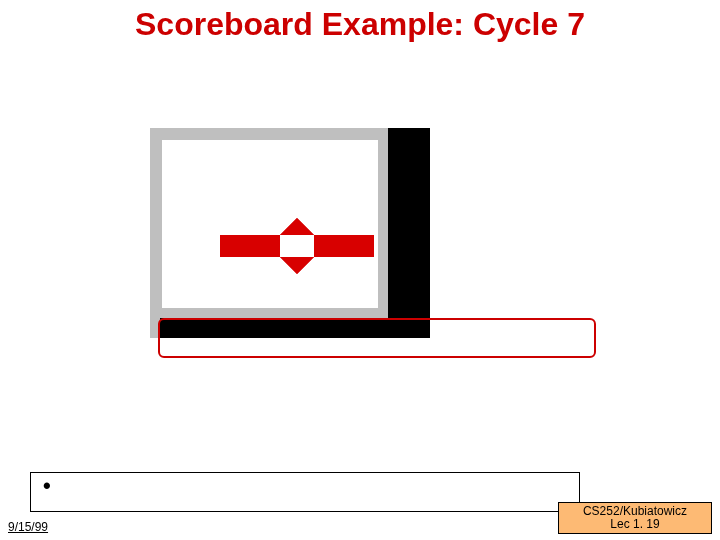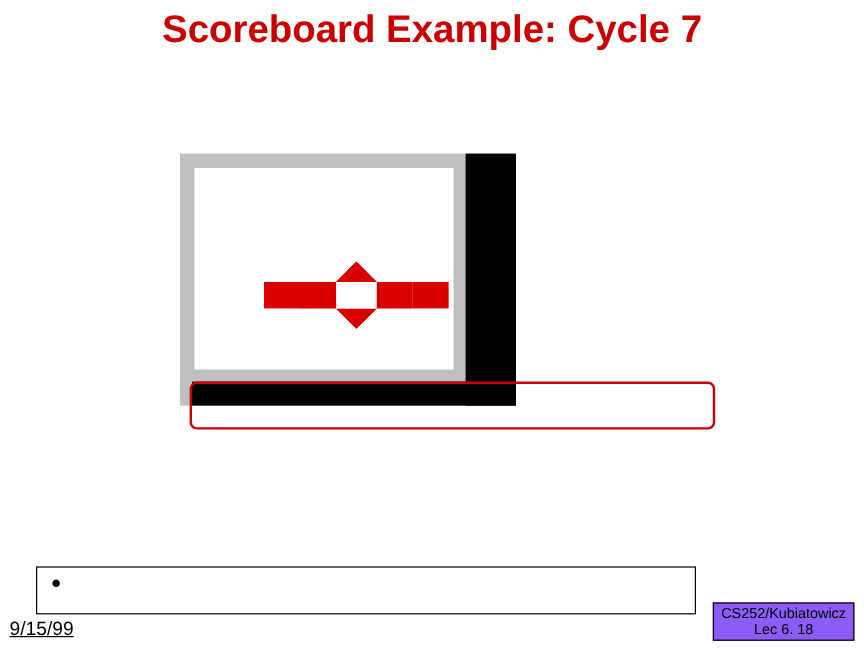--- a/index.html
+++ b/index.html
@@ -75,35 +75,35 @@
   }
   .bullet-dot {
     margin: 0 10px 0 4px;
     font-size: 22px;
     line-height: 1;
   }
 
   .date-footer {
     position: absolute;
     left: 8px; bottom: 6px;
-    font-size: 16px;
+    font-size: 12px;
     color: #000;
     text-decoration: underline;
   }
 
   .course-footer {
     position: absolute;
     right: 8px; bottom: 6px;
     text-align: center;
     font-size: 12px;
     line-height: 1.1;
     color: #000;
-    background: #8b5cf6;
+    background: #fdba74;
     border: 1px solid #000;
-    padding: 2px 6px;
+    padding: 2px 24px;
   }
 </style>
 </head>
 <body>
 
 <div class="slide">
 
   <div class="title">Scoreboard Example: Cycle 7</div>
 
   <div class="placeholder">
@@ -129,16 +129,16 @@
   <div class="bullet-box">
     <div class="bullet-line">
       <span class="bullet-dot">•</span>
     </div>
   </div>
 
   <div class="date-footer">9/15/99</div>
 
   <div class="course-footer">
     <div>CS252/Kubiatowicz</div>
-    <div>Lec 6. 18</div>
+    <div>Lec 1. 19</div>
   </div>
 
 </div>
 
 </body></html>

